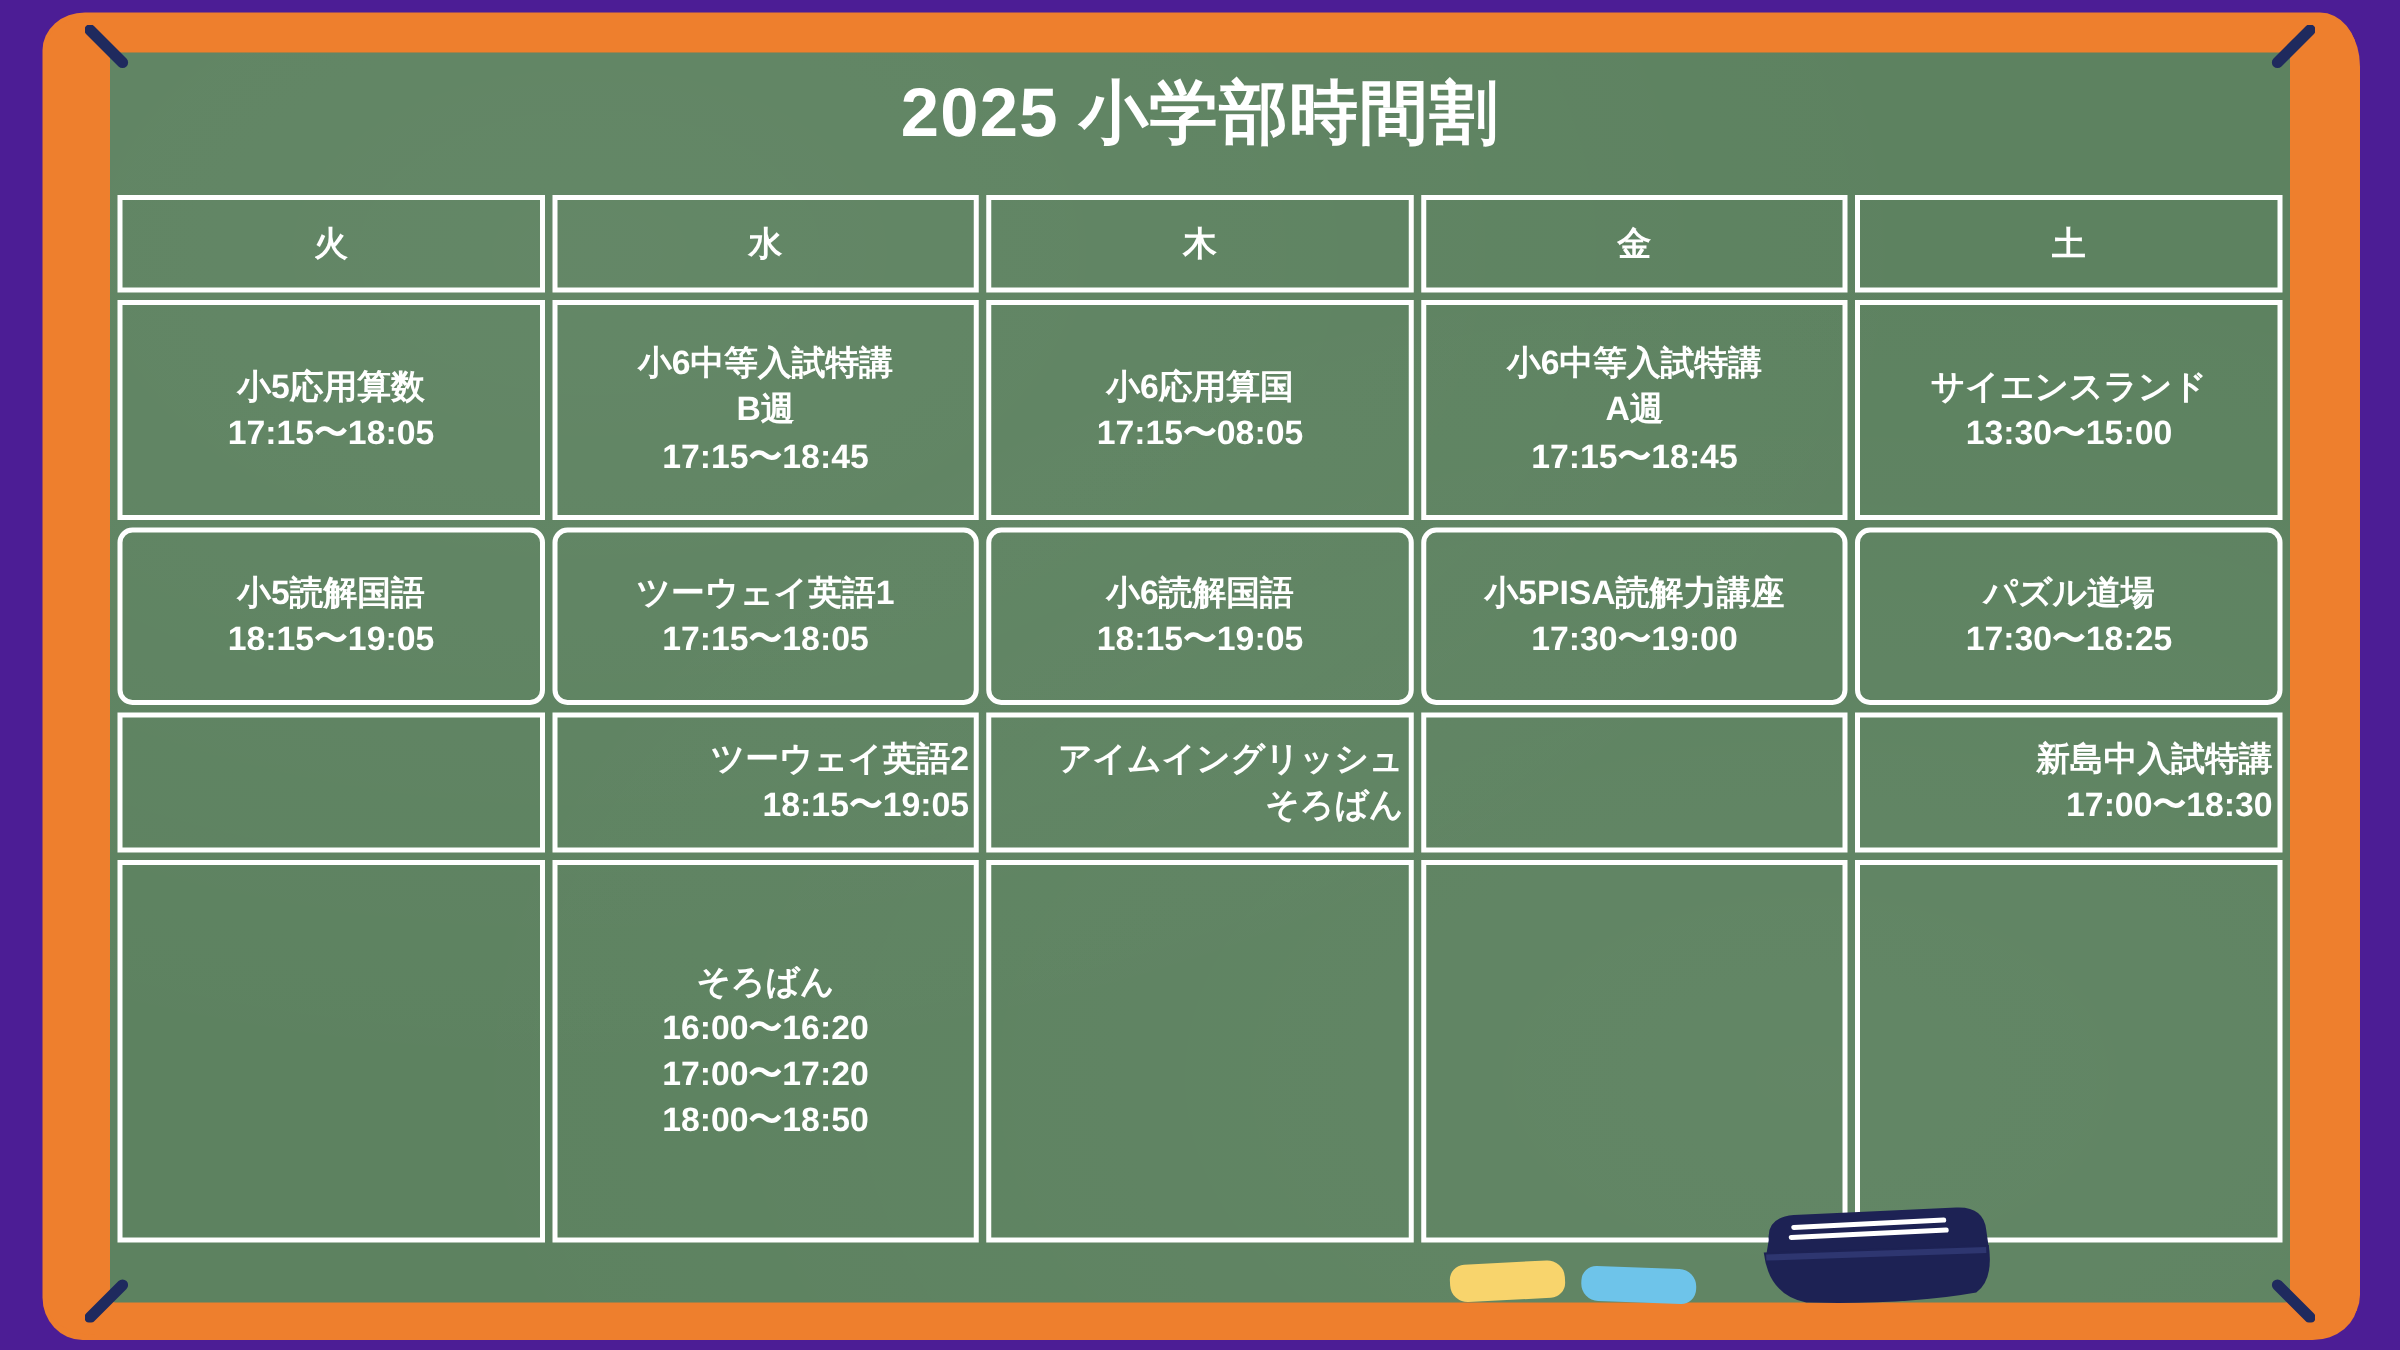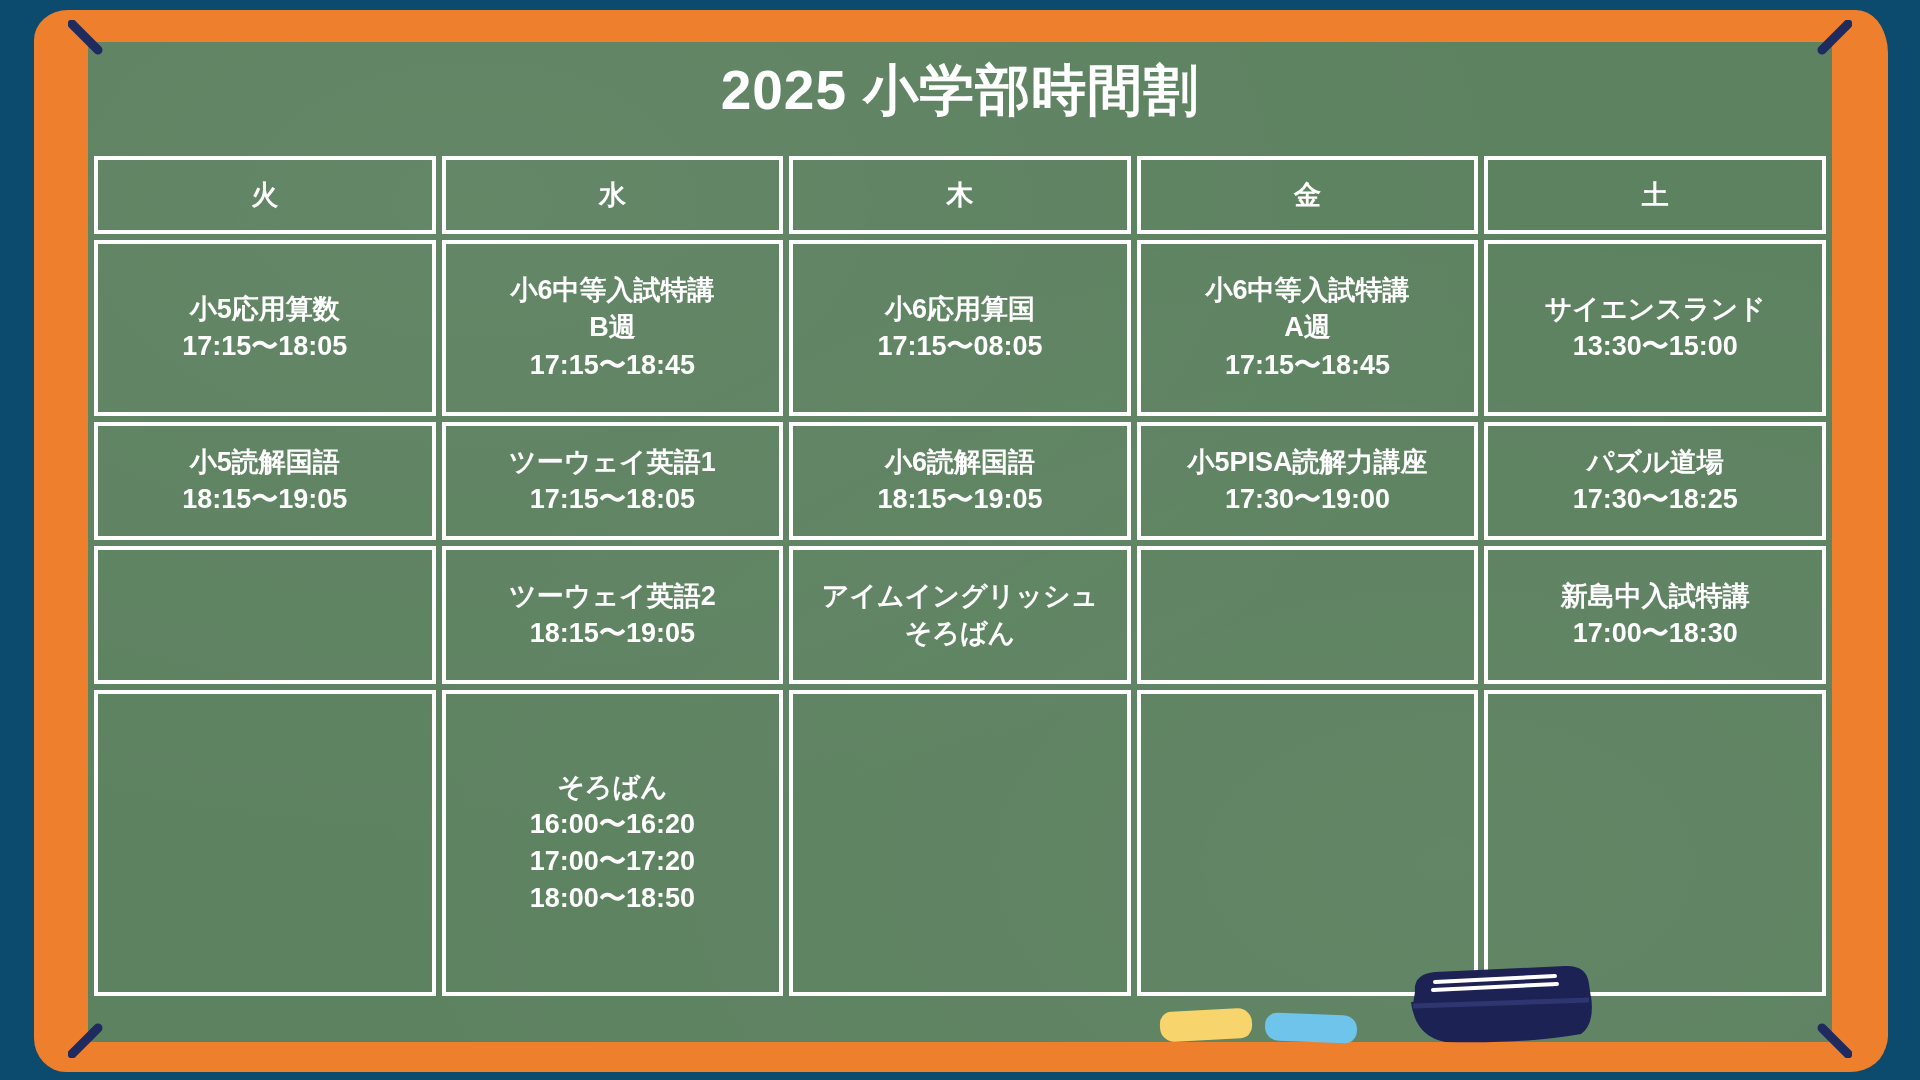--- a/index.html
+++ b/index.html
@@ -6,21 +6,21 @@
   * { box-sizing: border-box; margin: 0; padding: 0; }
   html, body {
     width: 1920px; height: 1080px;
     background: #ffffff;
     font-family: "Liberation Sans", "DejaVu Sans", sans-serif;
     overflow: hidden;
   }
   #stage {
     position: relative;
     width: 1920px; height: 1080px;
-    background: #0c4a6e;
+    background: #4c1d95;
   }
 
   
   .frame-outer {
     position: absolute;
     left: 34px; top: 10px;
     width: 1852px; height: 1062px;
     background: #ee7f2d;
     border-radius: 34px 30px 36px 32px / 30px 36px 30px 34px;
   }
@@ -96,22 +96,22 @@
   }
   table.timetable th {
     height: 78px;
     font-size: 27px;
   }
   table.timetable td {
     font-size: 27px;
     line-height: 1.38;
   }
   tr.r1 td { height: 176px; }
-  tr.r2 td { height: 118px; }
-  tr.r3 td { height: 138px; }
+  tr.r2 td { height: 142px; border-radius: 12px; }
+  tr.r3 td { height: 112px; text-align: right; }
   tr.r4 td { height: 306px; }
   .cell-line { display: block; white-space: nowrap; }
 
   
   .chalk {
     position: absolute;
     border-radius: 11px;
   }
   .chalk-yellow {
     left: 1160px; top: 1010px;

